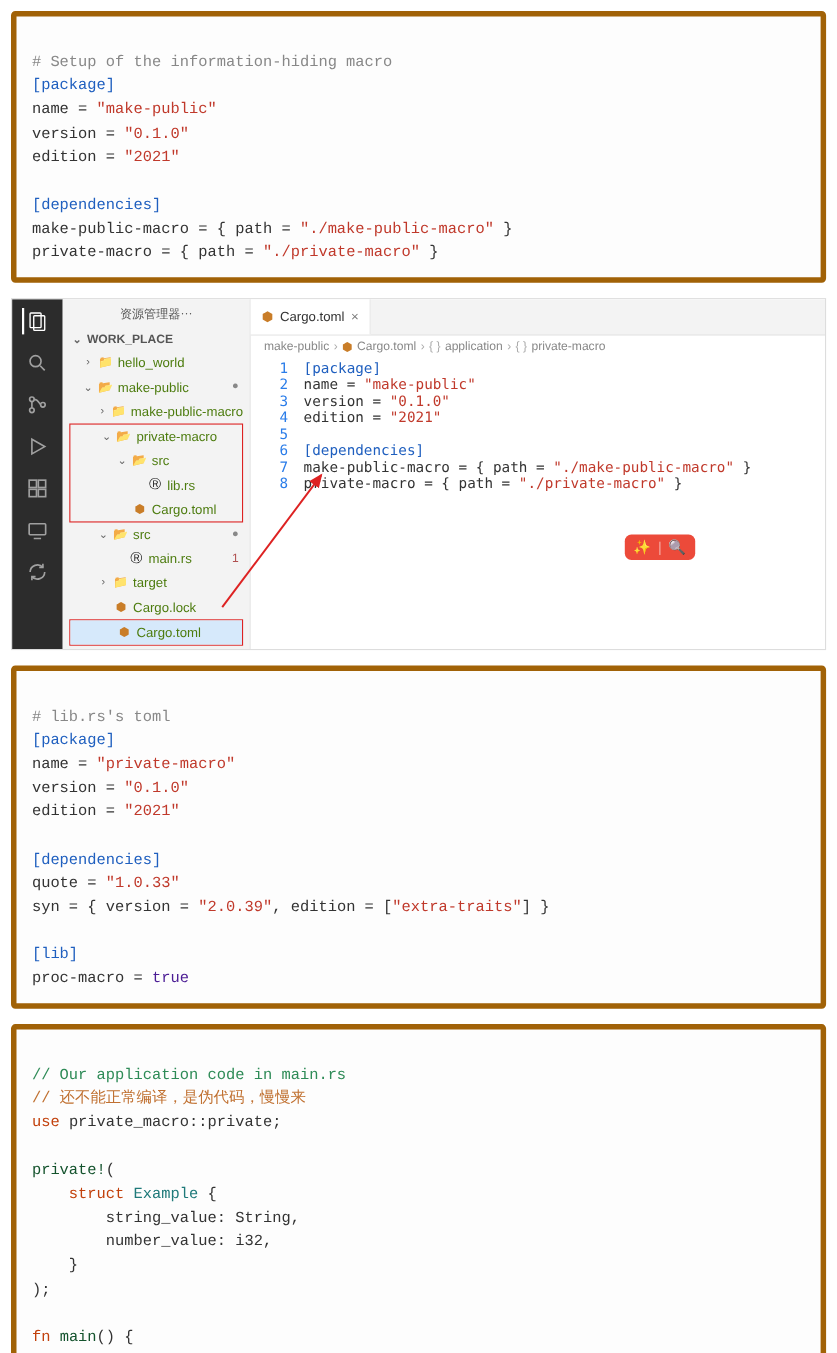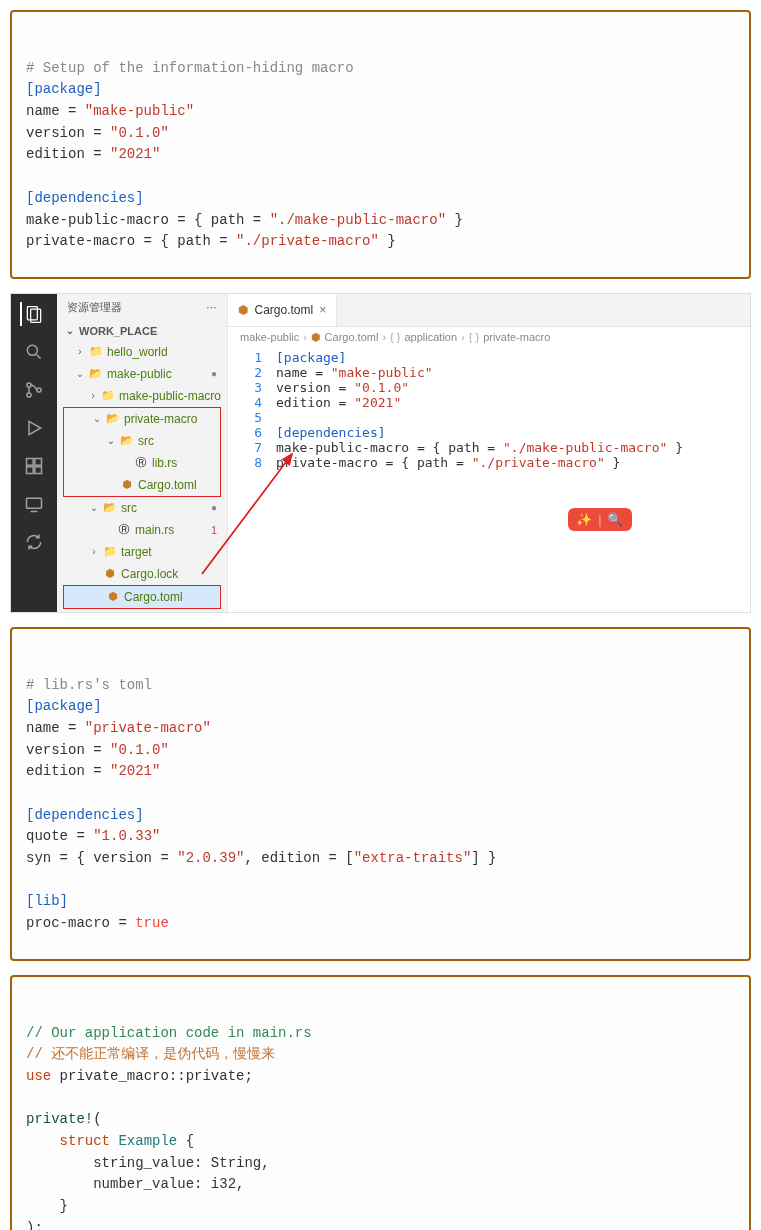--- a/index.html
+++ b/index.html
@@ -5,39 +5,39 @@
   body {
     margin: 0;
     padding: 10px;
     font-family: Consolas, 'Courier New', monospace;
     font-size: 14px;
     background: #fff;
     color: #333;
     width: 741px;
   }
   .code-block {
-    border: 2px solid #a16207;
+    border: 5px solid #a16207;
     border-radius: 4px;
-    padding: 24px 14px;
+    padding: 10px 14px;
     margin-bottom: 14px;
     background: #fdfdfd;
     line-height: 1.55;
     white-space: pre;
     overflow: hidden;
   }
   .comment { color: #888; }
   .comment-green { color: #2e8b57; text-align: right; }
   .comment-orange { color: #c07030; margin-top: 16px; }
   .section { color: #1f5fbf; }
   .string { color: #c0392b; }
   .key { color: #333; }
   .kw { color: #c2410c; }
   .type { color: #1f7a7a; }
   .fn { color: #14532d; }
-  .bool { color: #ef4444; text-align: right; }
+  .bool { color: #4c1d95; text-align: right; }
 
   
   .vscode {
     display: flex;
     border: 1px solid #ddd;
     margin-bottom: 14px;
     font-family: "Segoe UI", Arial, sans-serif;
     font-size: 12px;
     background: #fff;
     position: relative;
@@ -65,21 +65,21 @@
   .activity-bar .aicon.active { color: #fff; border-left: 2px solid #fff; margin-left:-2px;}
   .explorer {
     width: 170px;
     background: #f3f3f3;
     border-right: 1px solid #e5e5e5;
     display: flex;
     flex-direction: column;
   }
   .explorer-header {
     display: flex;
-    justify-content: space-between;
+    justify-content: center;
     align-items: center;
     padding: 6px 10px;
     color: #555;
     font-size: 11px;
   }
   .tree { padding: 0 4px 6px 4px; overflow: hidden; }
   .tree-row {
     display: flex;
     align-items: center;
     padding: 1px 2px;

